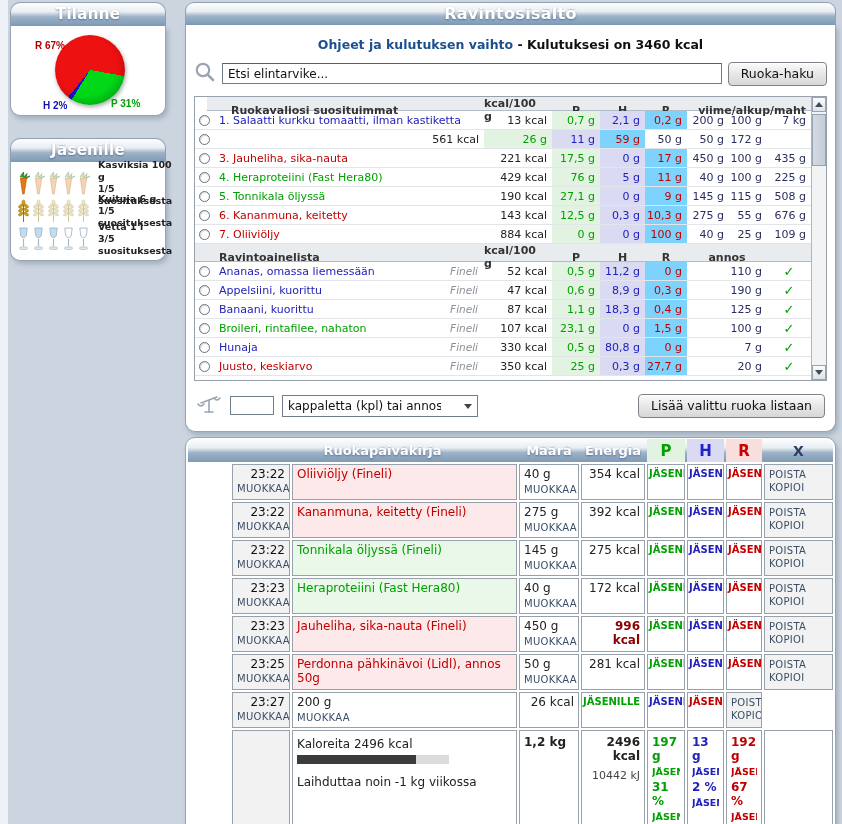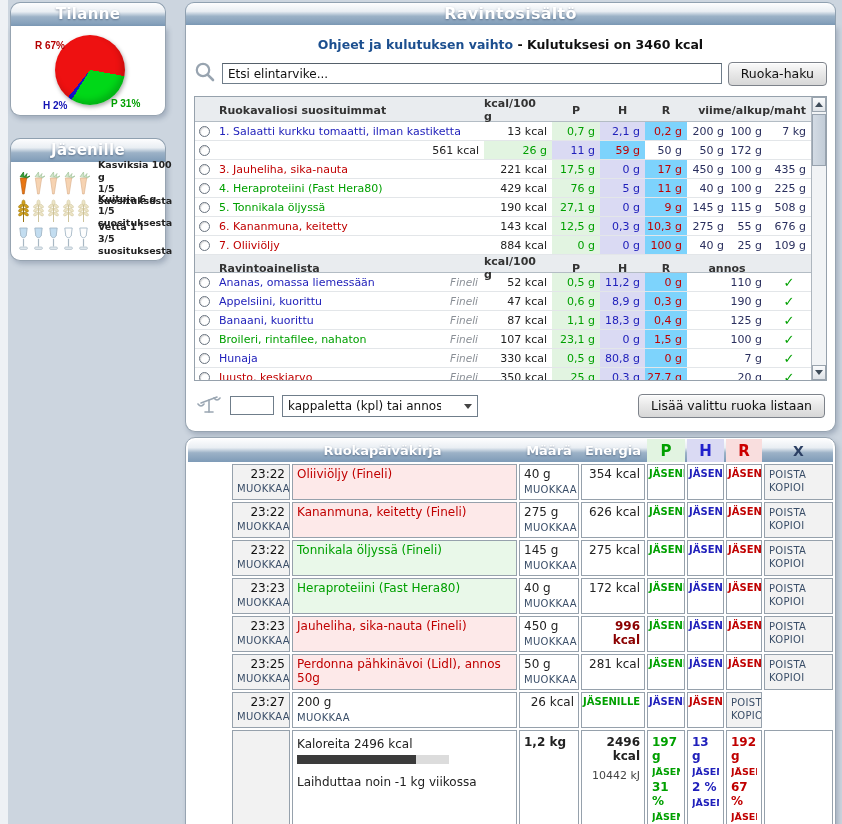--- a/index.html
+++ b/index.html
@@ -58,21 +58,21 @@
     border:1px solid #7d828a; border-radius:4px; font-size:12.5px; color:#111;
     padding:3px 12px; height:24px; cursor:pointer; font-family:inherit;
     box-shadow:inset 0 1px 0 #fff;
   }
 
   
   .table-wrap{display:flex;margin:0 2px;border:1px solid #96a1ac;height:285px;background:#fff;}
   .table-content{flex:1;overflow:hidden;}
   .trow{display:grid;grid-template-columns:22px 1fr 68px 48px 45px 42px 42px 38px 44px;
         align-items:center;height:19px;border-bottom:1px solid #e3e6e9;font-size:11px;}
-  .trow.hdr{height:25px;background:#e9ecef;border-bottom:1px solid #b3bcc4;font-weight:bold;color:#333;}
+  .trow.hdr{height:14px;background:#e9ecef;border-bottom:1px solid #b3bcc4;font-weight:bold;color:#333;margin-left:12px;}
   .cell{height:100%;display:flex;align-items:center;}
   .cl{justify-content:flex-start;padding-left:2px;}
   .cr{justify-content:flex-end;padding-right:5px;}
   .cc{justify-content:center;}
   .band-p{background:#e2f4e1;color:#00a000;}
   .band-h{background:#dadaf3;color:#2020bb;}
   .band-r{background:#7dd3fc;color:#c00000;}
   .hdr .band-p,.hdr .band-h,.hdr .band-r{background:transparent;color:#333;}
   .col-last{color:#2a2f5e;}
   .radio{width:11px;height:11px;border:1px solid #6a7480;border-radius:50%;background:#fff;
@@ -623,21 +623,21 @@
           <span class="lnk">KOPIOI</span>
         </div>
       </div>
       <div class="dgrid drow">
         <div class="dcell dc-time">
           <span class="t">23:22</span>
           <span class="lnk">MUOKKAA</span>
         </div>
         <div class="dcell dc-food rowbg-red">Kananmuna, keitetty (Fineli)</div>
         <div class="dcell dc-amt"><span>275 g</span><span class="lnk">MUOKKAA</span></div>
-        <div class="dcell dc-kcal">626 kcal</div>
+        <div class="dcell dc-kcal">392 kcal</div>
         <div class="dcell dc-mem band-p">JÄSENILLE</div>
         <div class="dcell dc-mem band-h">JÄSENILLE</div>
         <div class="dcell dc-mem band-r">JÄSENILLE</div>
         <div class="dcell dc-x">
           <span class="lnk">POISTA</span>
           <span class="lnk">KOPIOI</span>
         </div>
       </div>
       <div class="dgrid drow">
         <div class="dcell dc-time">

